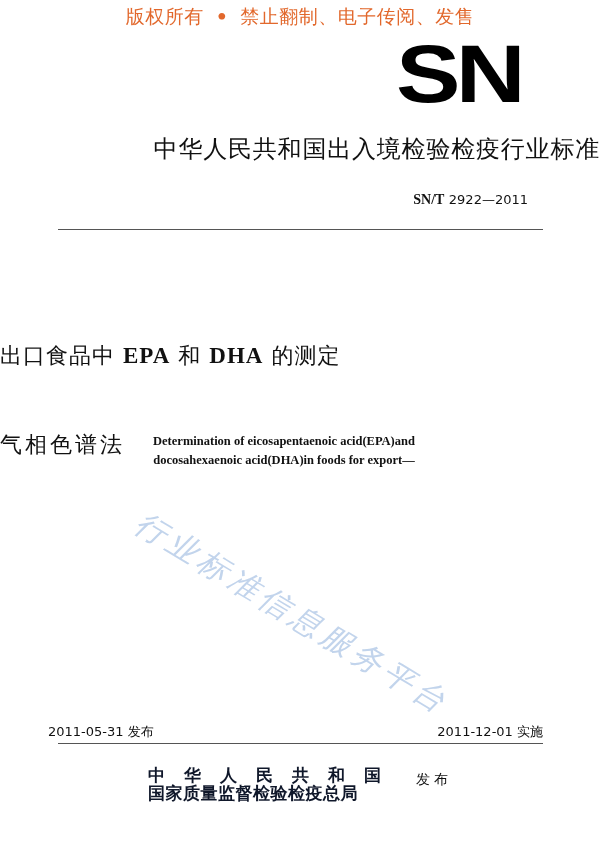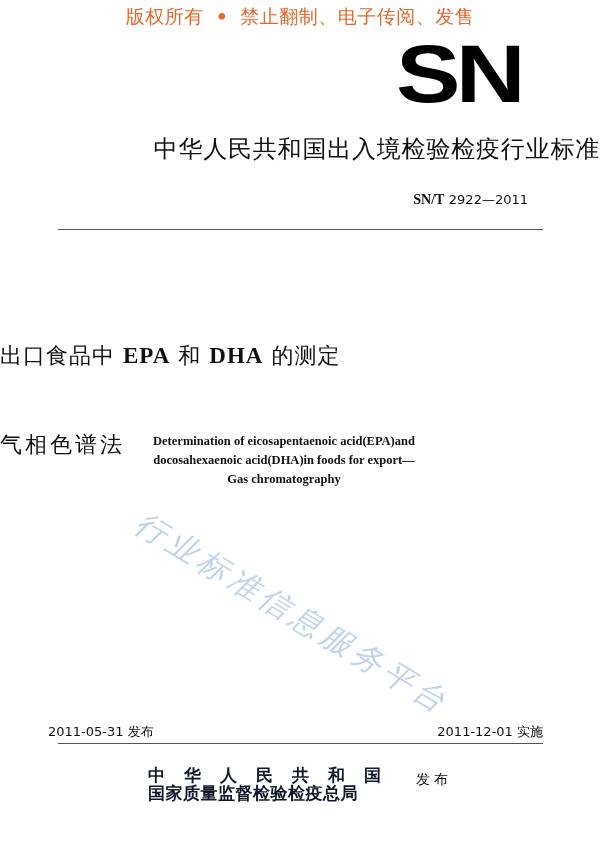--- a/index.html
+++ b/index.html
@@ -167,21 +167,20 @@
 
 <div class="abs rule top"></div>
 
 <div class="abs title-cn l1"><span>出口食品中 </span><span class="latin">EPA</span><span> 和 </span><span class="latin">DHA</span><span> 的测定</span></div>
 
 <div class="abs title-cn l2">气相色谱法</div>
 
 <div class="abs title-en">
   <div>Determination of eicosapentaenoic acid(EPA)and</div>
   <div>docosahexaenoic acid(DHA)in foods for export—</div>
-  <div>Gas chromatography</div>
 </div>
 
 <div class="abs watermark">行业标准信息服务平台</div>
 
 <div class="abs date pub">2011-05-31 发布</div>
 <div class="abs date impl">2011-12-01 实施</div>
 
 <div class="abs rule bottom"></div>
 
 <div class="abs issuer">

